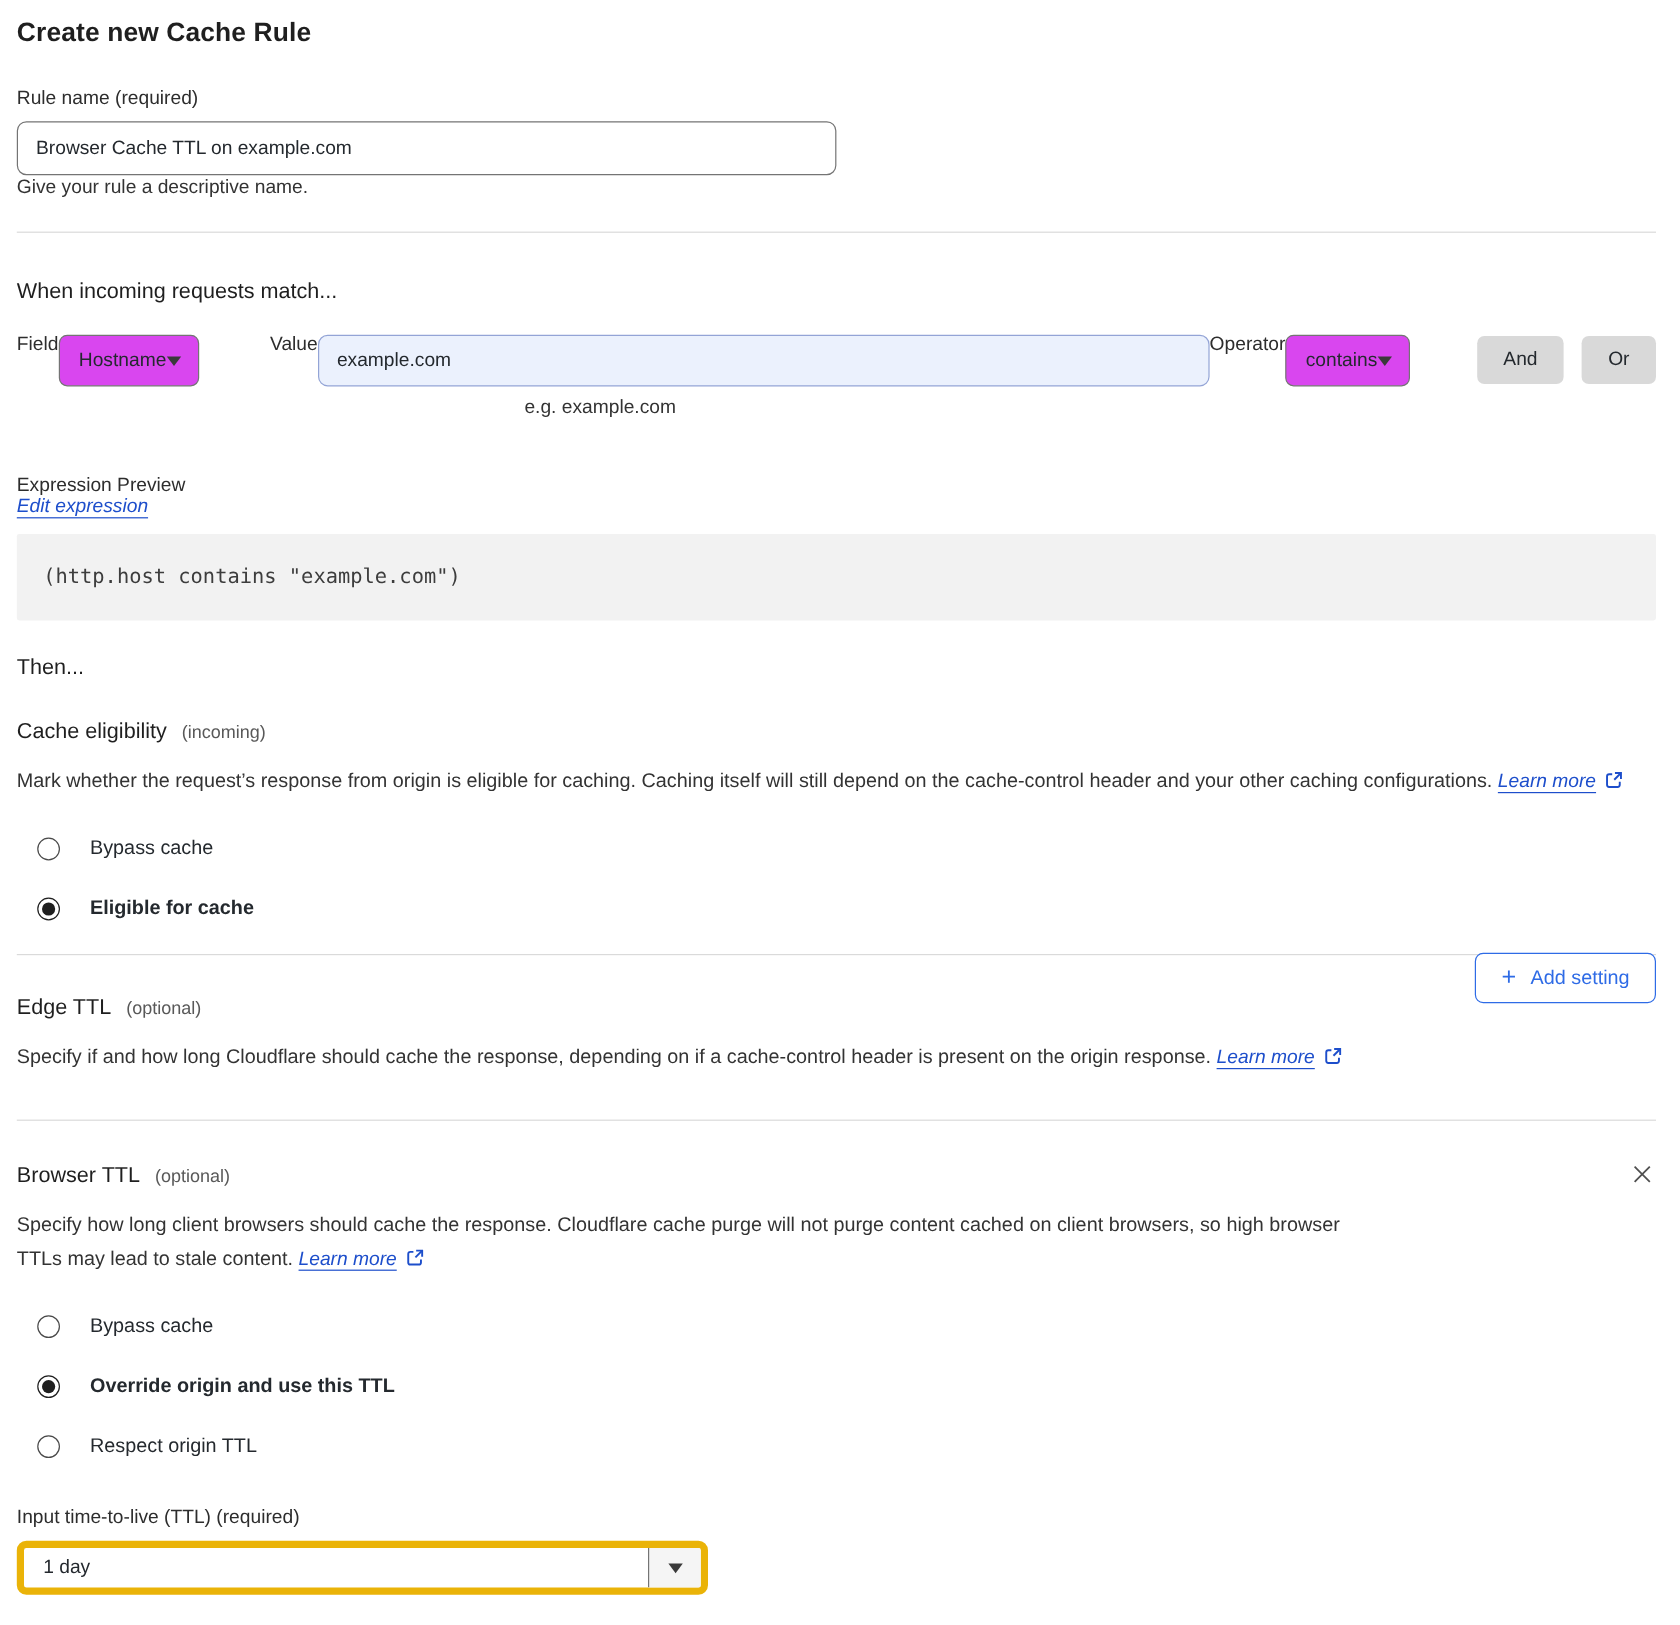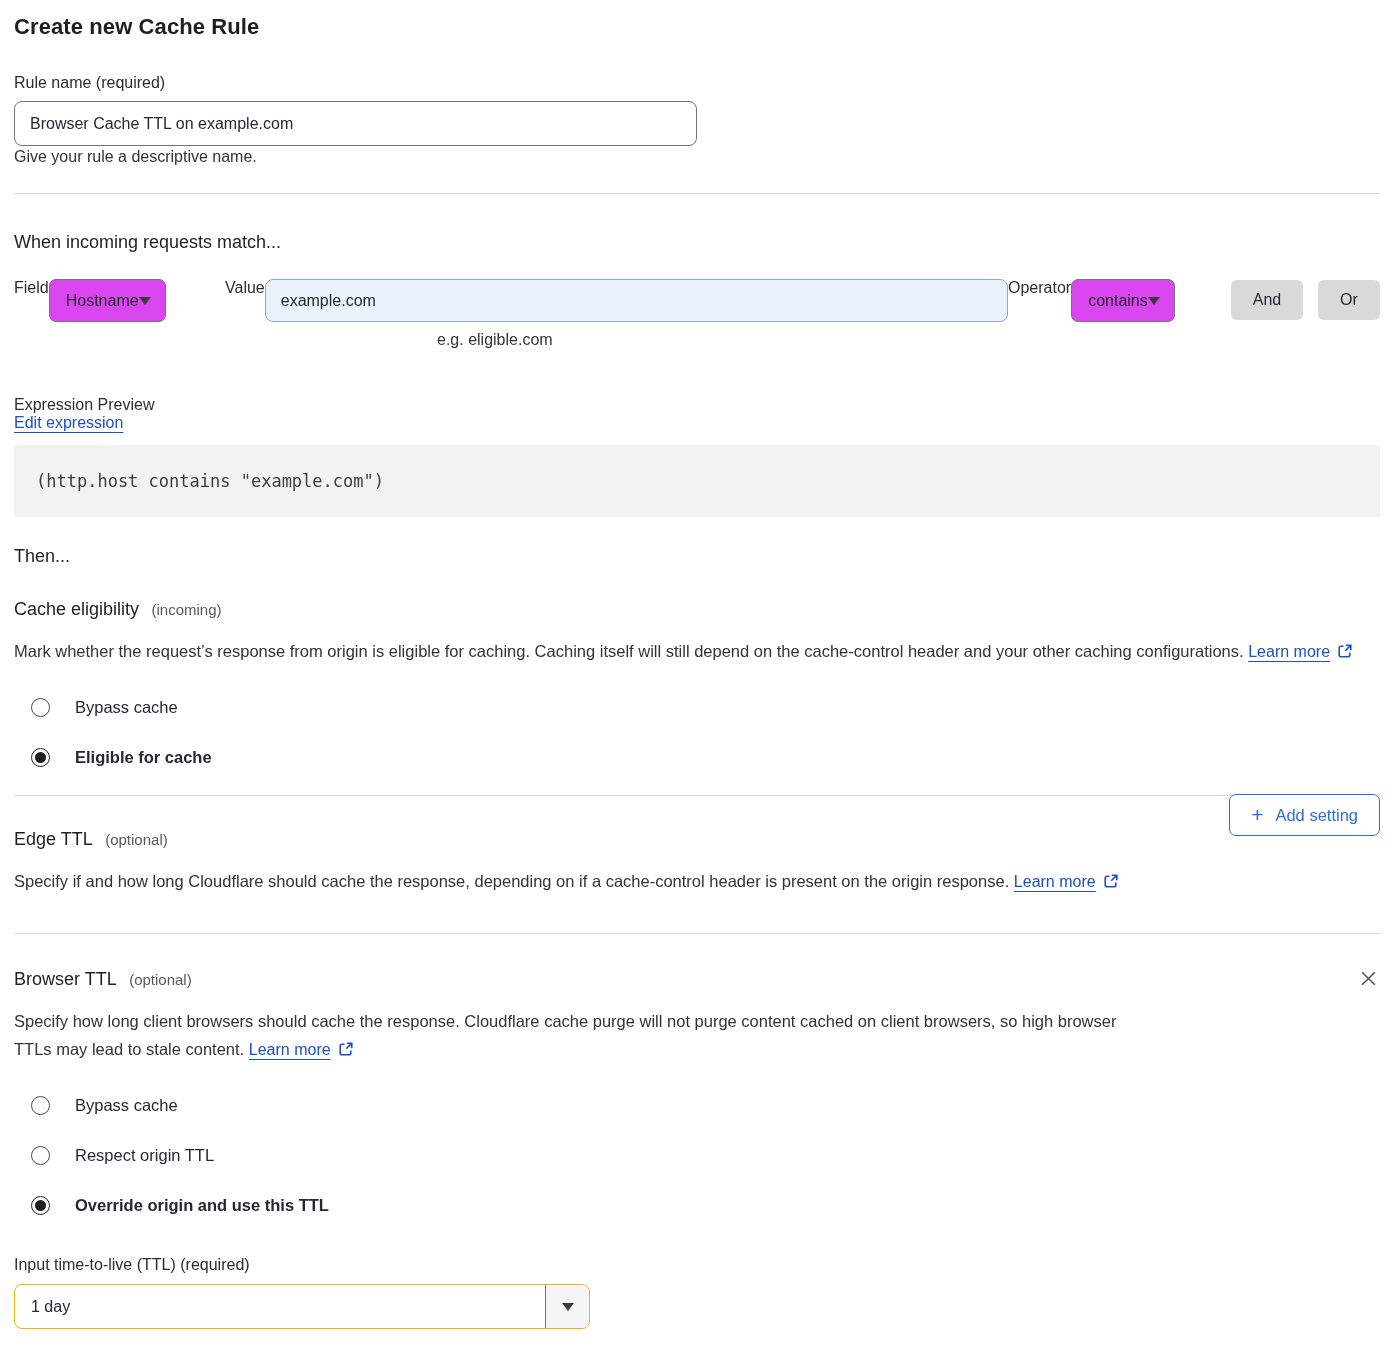--- a/index.html
+++ b/index.html
@@ -109,20 +109,21 @@
     align-items: baseline;
     margin-top: 47px;
     flex-direction: column;
   }
   a.link {
     color: #1d4ecb;
     text-decoration: underline;
     text-underline-offset: 4px;
     font-size: 16px;
     cursor: pointer;
+    font-style: italic;
   }
   .code-block {
     margin-top: 13px;
     background: #f2f2f2;
     border-radius: 2px;
     height: 72px;
     display: flex;
     align-items: center;
     padding: 0 22px;
   }
@@ -202,21 +203,21 @@
     cursor: pointer;
     padding: 2px;
     color: #4f4f4f;
   }
   
   .ttl-label { margin-top: 41px; }
   .ttl-select {
     margin-top: 10px;
     width: 576px;
     height: 45px;
-    border: 1px solid #eab308;
+    border: 6px solid #eab308;
     border-radius: 8px;
     display: flex;
     overflow: hidden;
     background: #fff;
     cursor: pointer;
   }
   .ttl-select .ttl-value {
     flex: 1 1 auto;
     display: flex;
     align-items: center;
@@ -274,21 +275,21 @@
     <div class="match-col col-operator">
       <span class="field-label">Operator</span>
       <div class="select-box">
         <span>contains</span>
         <span class="caret"></span>
       </div>
     </div>
     <button class="andor btn-and">And</button>
     <button class="andor btn-or">Or</button>
   </div>
-  <div class="helper eg-helper">e.g. eligible.com</div>
+  <div class="helper eg-helper">e.g. example.com</div>
 
   <div class="expr-row">
     <span class="field-label">Expression Preview</span>
     <a class="link">Edit expression</a>
   </div>
   <div class="code-block">
     <code>(http.host contains "example.com")</code>
   </div>
 
   <div class="section-heading then-heading">Then...</div>
@@ -356,27 +357,27 @@
             <path d="M6.5 3.2 H4 A1.8 1.8 0 0 0 2.2 5 V12 A1.8 1.8 0 0 0 4 13.8 H11 A1.8 1.8 0 0 0 12.8 12 V9.5"></path>
             <path d="M8.8 2.2 h5 v5"></path>
             <path d="M13.6 2.4 L8.2 7.8"></path>
           </svg></span>
     </div>
     <div class="radio-group">
       <div class="radio-row">
         <span class="radio"></span>
         <span class="radio-label">Bypass cache</span>
       </div>
+      <div class="radio-row checked">
+        <span class="radio"></span>
+        <span class="radio-label">Override origin and use this TTL</span>
+      </div>
       <div class="radio-row">
         <span class="radio"></span>
         <span class="radio-label">Respect origin TTL</span>
-      </div>
-      <div class="radio-row checked">
-        <span class="radio"></span>
-        <span class="radio-label">Override origin and use this TTL</span>
       </div>
     </div>
 
     <div class="field-label ttl-label">Input time-to-live (TTL) (required)</div>
     <div class="ttl-select">
       <span class="ttl-value">1 day</span>
       <span class="ttl-arrow">
         <span class="caret"></span>
       </span>
     </div>

